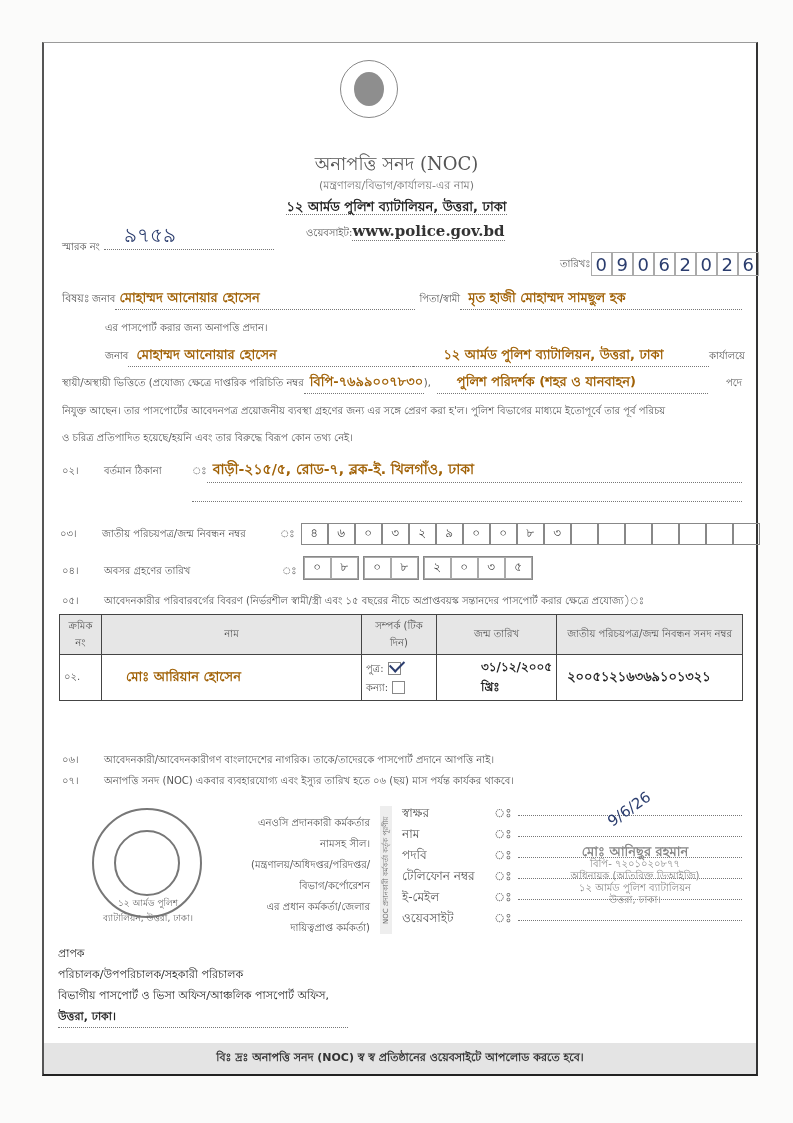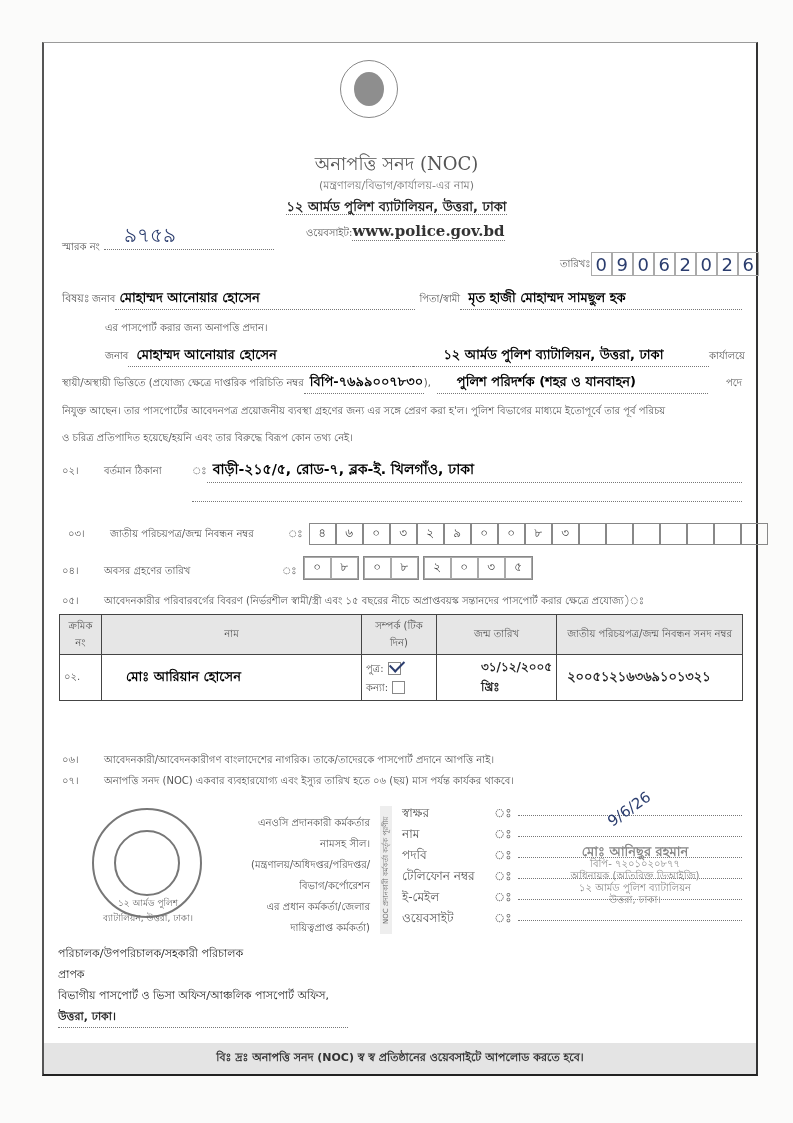--- a/index.html
+++ b/index.html
@@ -1,21 +1,21 @@
 <!DOCTYPE html>
 <html><head>
 <meta charset="utf-8">
 <style>
 *{box-sizing:border-box;margin:0;padding:0}
 html,body{width:793px;height:1123px;background:#fbfbfa;overflow:hidden}
 body{font-family:"DejaVu Sans",sans-serif;color:#333;position:relative}
 .frame{position:absolute;left:42px;top:42px;width:716px;height:1034px;border-top:1px solid #9a9a9a;border-left:2px solid #555;border-right:2px solid #333;border-bottom:3px solid #222;background:#fff}
 .abs{position:absolute}
 .small{font-size:10px;color:#555}
-.fill{font-size:13px;font-weight:bold;color:#000000}
+.fill{font-size:13px;font-weight:bold;color:#a16207}
 .dots{border-bottom:1px dotted #777}
 .hand{font-family:"DejaVu Sans",sans-serif;color:#2b3d6e}
 .emblem{left:340px;top:60px;width:58px;height:58px;border:1px solid #888;border-radius:50%;display:flex;align-items:center;justify-content:center}
 .emblem-inner{width:30px;height:34px;border-radius:50%;background:#8e8e8e}
 .title{left:0;width:793px;text-align:center}
 .t1{top:150px;font-family:"DejaVu Serif",serif;font-size:18px;color:#555}
 .t2{top:177px;font-size:11px;color:#777}
 .t3{top:197px;font-size:13px;font-weight:bold;color:#222}
 .boxrow{display:flex}
 .box{border:1px solid #888;width:27px;height:22px;display:flex;align-items:center;justify-content:center;font-size:12px;color:#444}
@@ -96,21 +96,21 @@
 <div class="abs small" style="left:62px;top:430px">ও চরিত্র প্রতিপাদিত হয়েছে/হয়নি এবং তার বিরুদ্ধে বিরূপ কোন তথ্য নেই।</div>
 
 <div class="abs" style="left:62px;top:458px;display:flex;align-items:baseline;width:680px">
   <span class="small" style="width:42px">০২।</span>
   <span class="small" style="width:88px">বর্তমান ঠিকানা</span>
   <span class="small">ঃ</span>
   <span class="dots fill" style="flex:1;padding-left:6px;font-size:14px">বাড়ী-২১৫/৫, রোড-৭, ব্লক-ই. খিলগাঁও, ঢাকা</span>
 </div>
 <div class="abs dots" style="left:192px;top:490px;width:550px;height:12px"></div>
 
-<div class="abs" style="left:68px;top:523px;display:flex;align-items:center">
+<div class="abs" style="left:60px;top:523px;display:flex;align-items:center">
   <span class="small" style="width:42px">০৩।</span>
   <span class="small" style="width:178px">জাতীয় পরিচয়পত্র/জন্ম নিবন্ধন নম্বর</span>
   <span class="small" style="margin-right:6px">ঃ</span>
   <div class="boxrow" id="nidBoxes">
       <div class="box">৪</div>
       <div class="box">৬</div>
       <div class="box">০</div>
       <div class="box">৩</div>
       <div class="box">২</div>
       <div class="box">৯</div>
@@ -238,19 +238,19 @@
 <div class="abs hand" style="left:605px;top:800px;font-size:15px;transform:rotate(-35deg)">9/6/26</div>
 <div class="abs" id="stampLines" style="left:520px;top:846px;width:230px;text-align:center;color:#888;font-size:10px;line-height:12px">
     <div style="font-size: 13px; font-weight: bold;">মোঃ আনিছুর রহমান</div>
     <div>বিপি- ৭২০১০২০৮৭৭</div>
     <div>অধিনায়ক (অতিরিক্ত ডিআইজি)</div>
     <div>১২ আর্মড পুলিশ ব্যাটালিয়ন</div>
     <div>উত্তরা, ঢাকা।</div>
   </div>
 
 <div class="abs" style="left:58px;top:943px;font-size:11px;color:#222;line-height:21px">
+  <div>প্রাপক</div>
   <div>পরিচালক/উপপরিচালক/সহকারী পরিচালক</div>
-  <div>প্রাপক</div>
   <div>বিভাগীয় পাসপোর্ট ও ভিসা অফিস/আঞ্চলিক পাসপোর্ট অফিস,</div>
   <div class="dots" style="width:290px;font-weight:bold">উত্তরা, ঢাকা।</div>
 </div>
 
 <div class="abs footer">বিঃ দ্রঃ অনাপত্তি সনদ (NOC) স্ব স্ব প্রতিষ্ঠানের ওয়েবসাইটে আপলোড করতে হবে।</div>
 
 </body></html>

